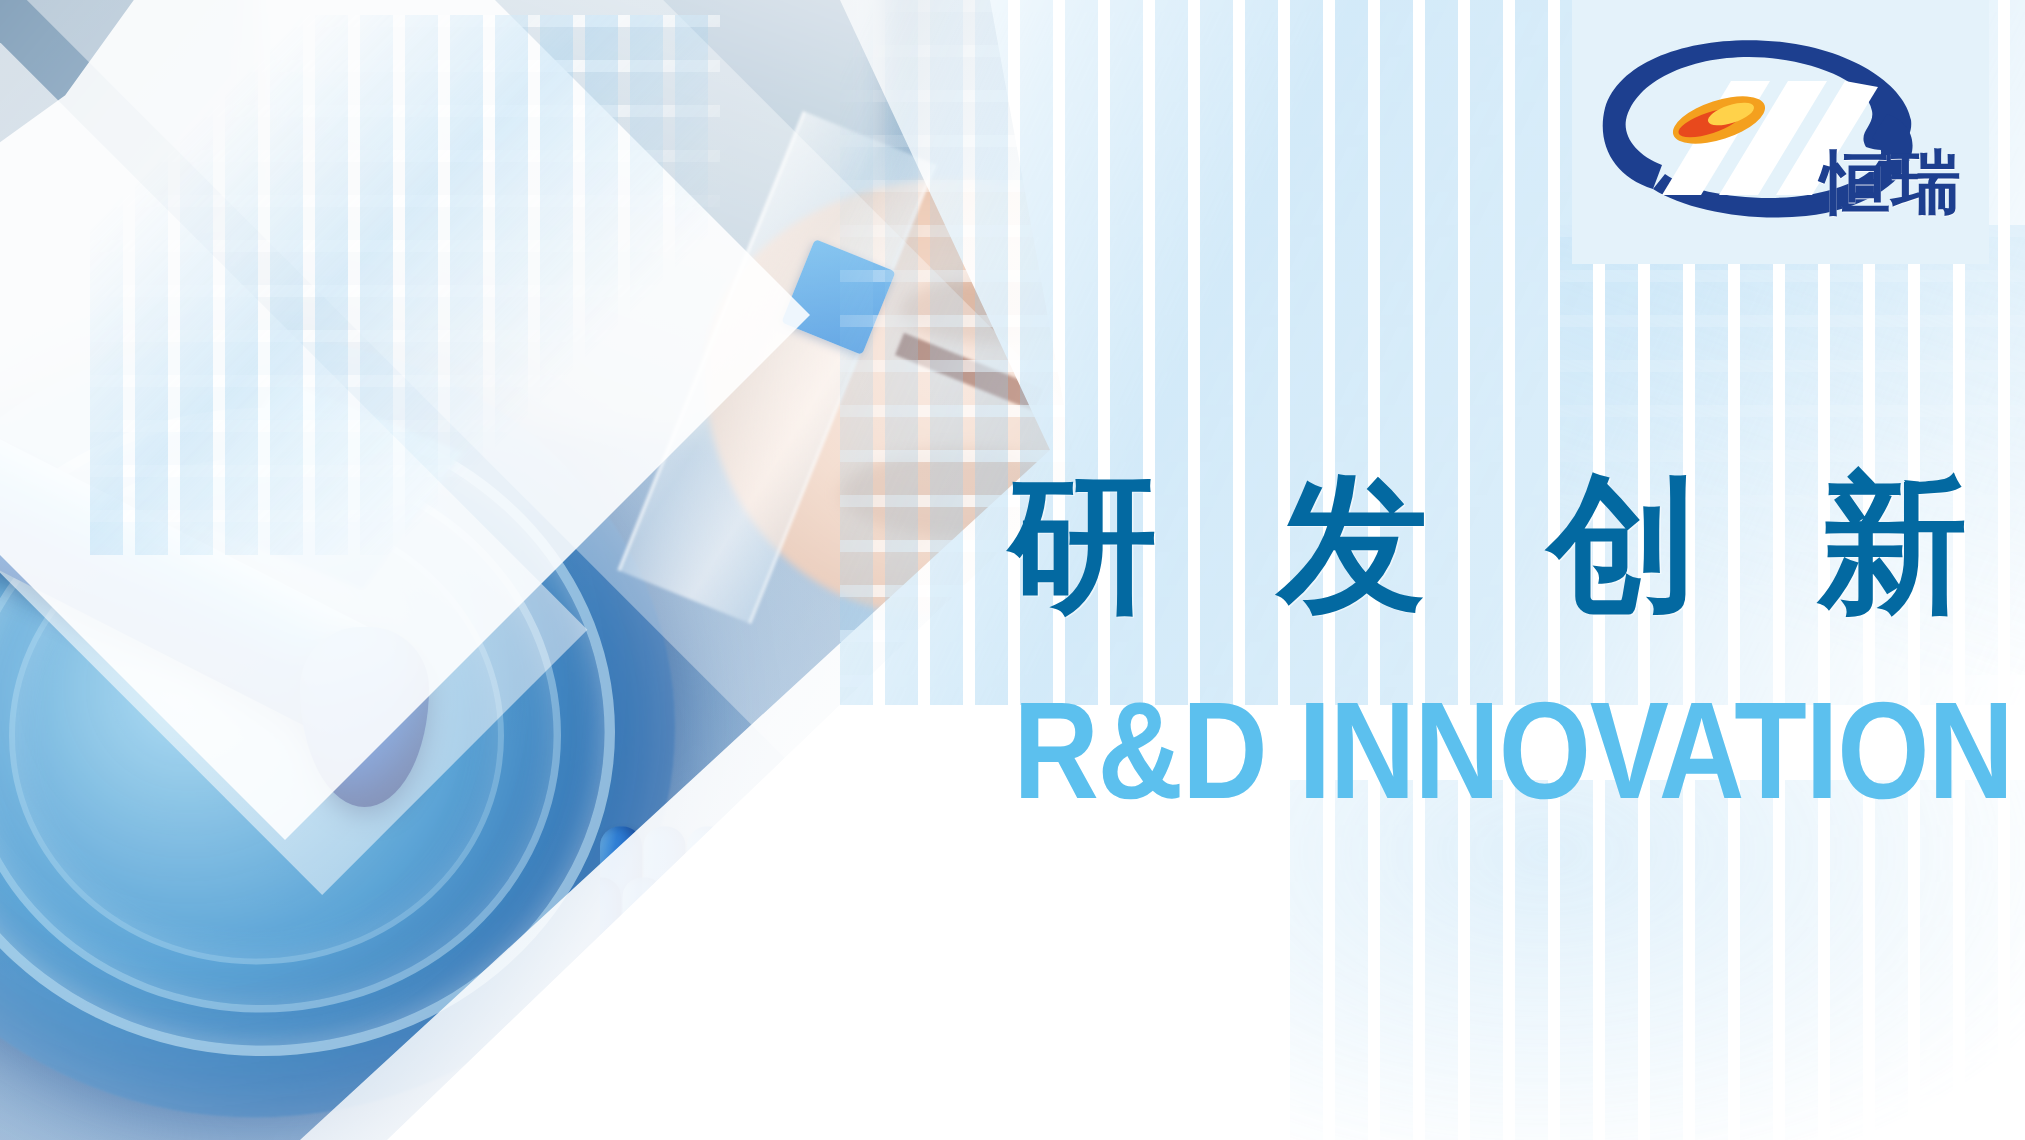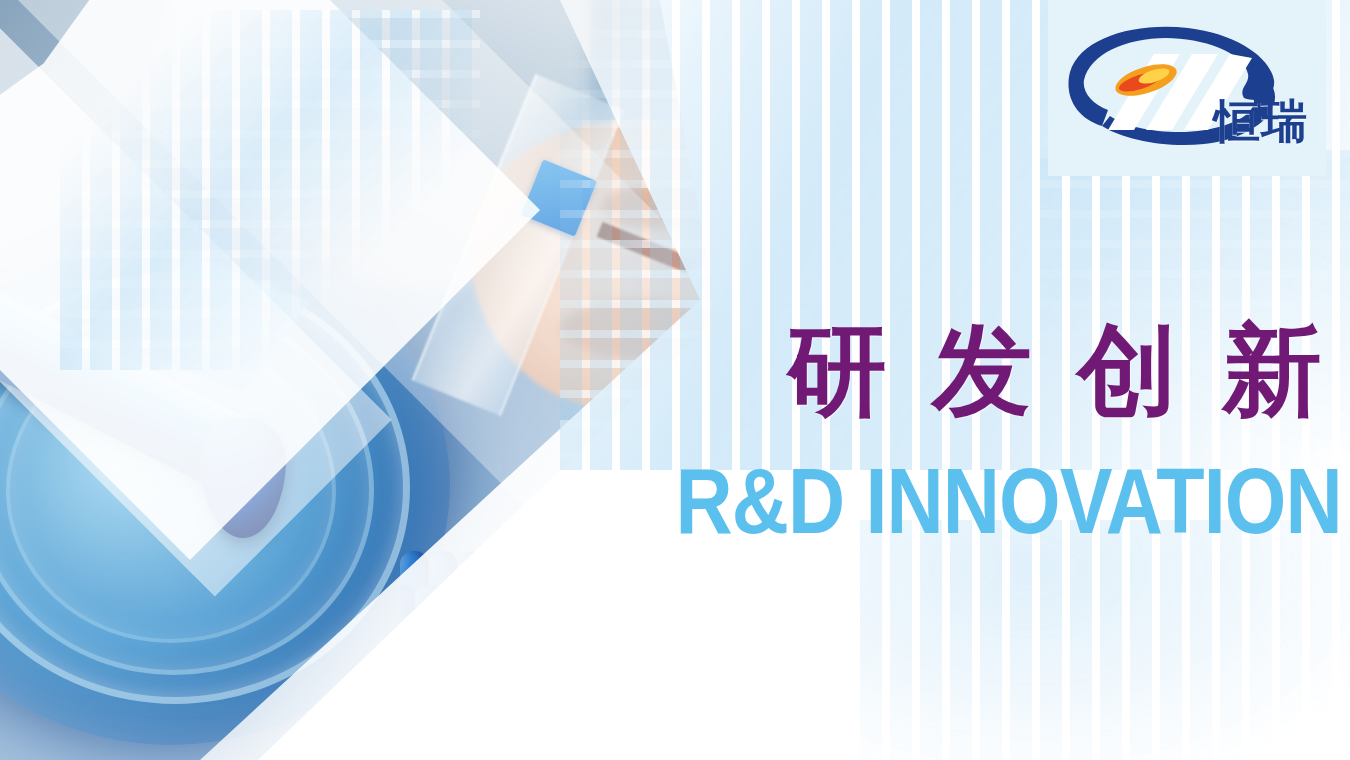--- a/index.html
+++ b/index.html
@@ -186,25 +186,25 @@
   .logo-cn {
     position:absolute; right:4px; bottom:14px;
     font-family:"DejaVu Sans", sans-serif;
     font-size:46px; font-weight:700; letter-spacing:1px;
     color:#1d3f8f; line-height:1;
     text-shadow:0 1px 0 rgba(255,255,255,.8);
   }
 
   
   .headline-cn {
-    position:absolute; right:18px; top:322px;
-    font-family:Liberation Serif, serif;
+    position:absolute; right:28px; top:322px;
+    font-family:Liberation Mono, monospace;
     font-size:100px; font-weight:700;
     letter-spacing:10px;
-    color:#701a75;
+    color:#0369a1;
     line-height:1;
     white-space:nowrap;
     text-shadow:1px 1px 0 rgba(255,255,255,.55);
   }
   .headline-en {
     position:absolute; right:8px; top:455px;
     font-family:"Liberation Sans Narrow","Liberation Sans", sans-serif;
     font-size:92px; font-weight:700;
     letter-spacing:-1px;
     color:#5cc0ee;

